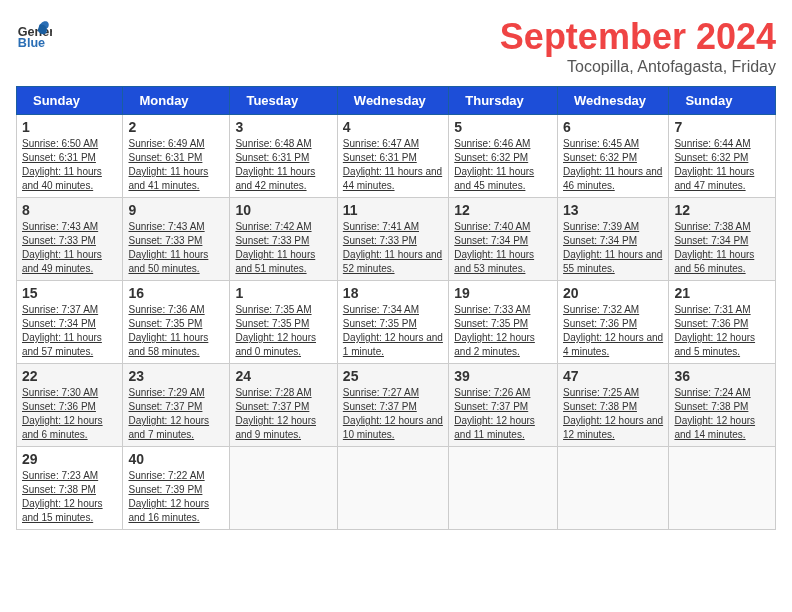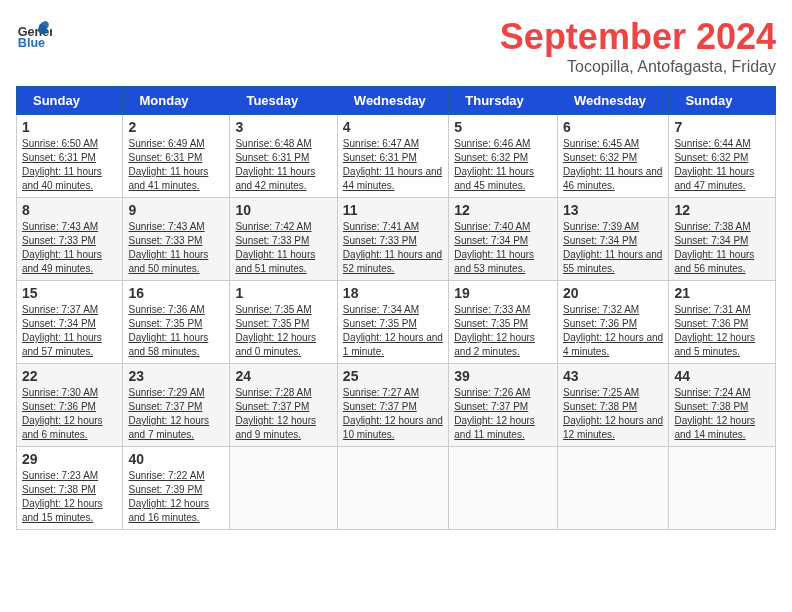--- a/index.html
+++ b/index.html
@@ -217,25 +217,25 @@
         </td>
         <td>
           <span class="day-number">25</span>
           <div class="day-info">Sunrise: 7:27 AM<br>Sunset: 7:37 PM<br>Daylight: 12 hours and 10 minutes.</div>
         </td>
         <td>
           <span class="day-number">39</span>
           <div class="day-info">Sunrise: 7:26 AM<br>Sunset: 7:37 PM<br>Daylight: 12 hours and 11 minutes.</div>
         </td>
         <td>
-          <span class="day-number">43</span>
+          <span class="day-number">47</span>
           <div class="day-info">Sunrise: 7:25 AM<br>Sunset: 7:38 PM<br>Daylight: 12 hours and 12 minutes.</div>
         </td>
         <td>
-          <span class="day-number">44</span>
+          <span class="day-number">36</span>
           <div class="day-info">Sunrise: 7:24 AM<br>Sunset: 7:38 PM<br>Daylight: 12 hours and 14 minutes.</div>
         </td>
       </tr>
       <tr>
         <td>
           <span class="day-number">29</span>
           <div class="day-info">Sunrise: 7:23 AM<br>Sunset: 7:38 PM<br>Daylight: 12 hours and 15 minutes.</div>
         </td>
         <td>
           <span class="day-number">40</span>

